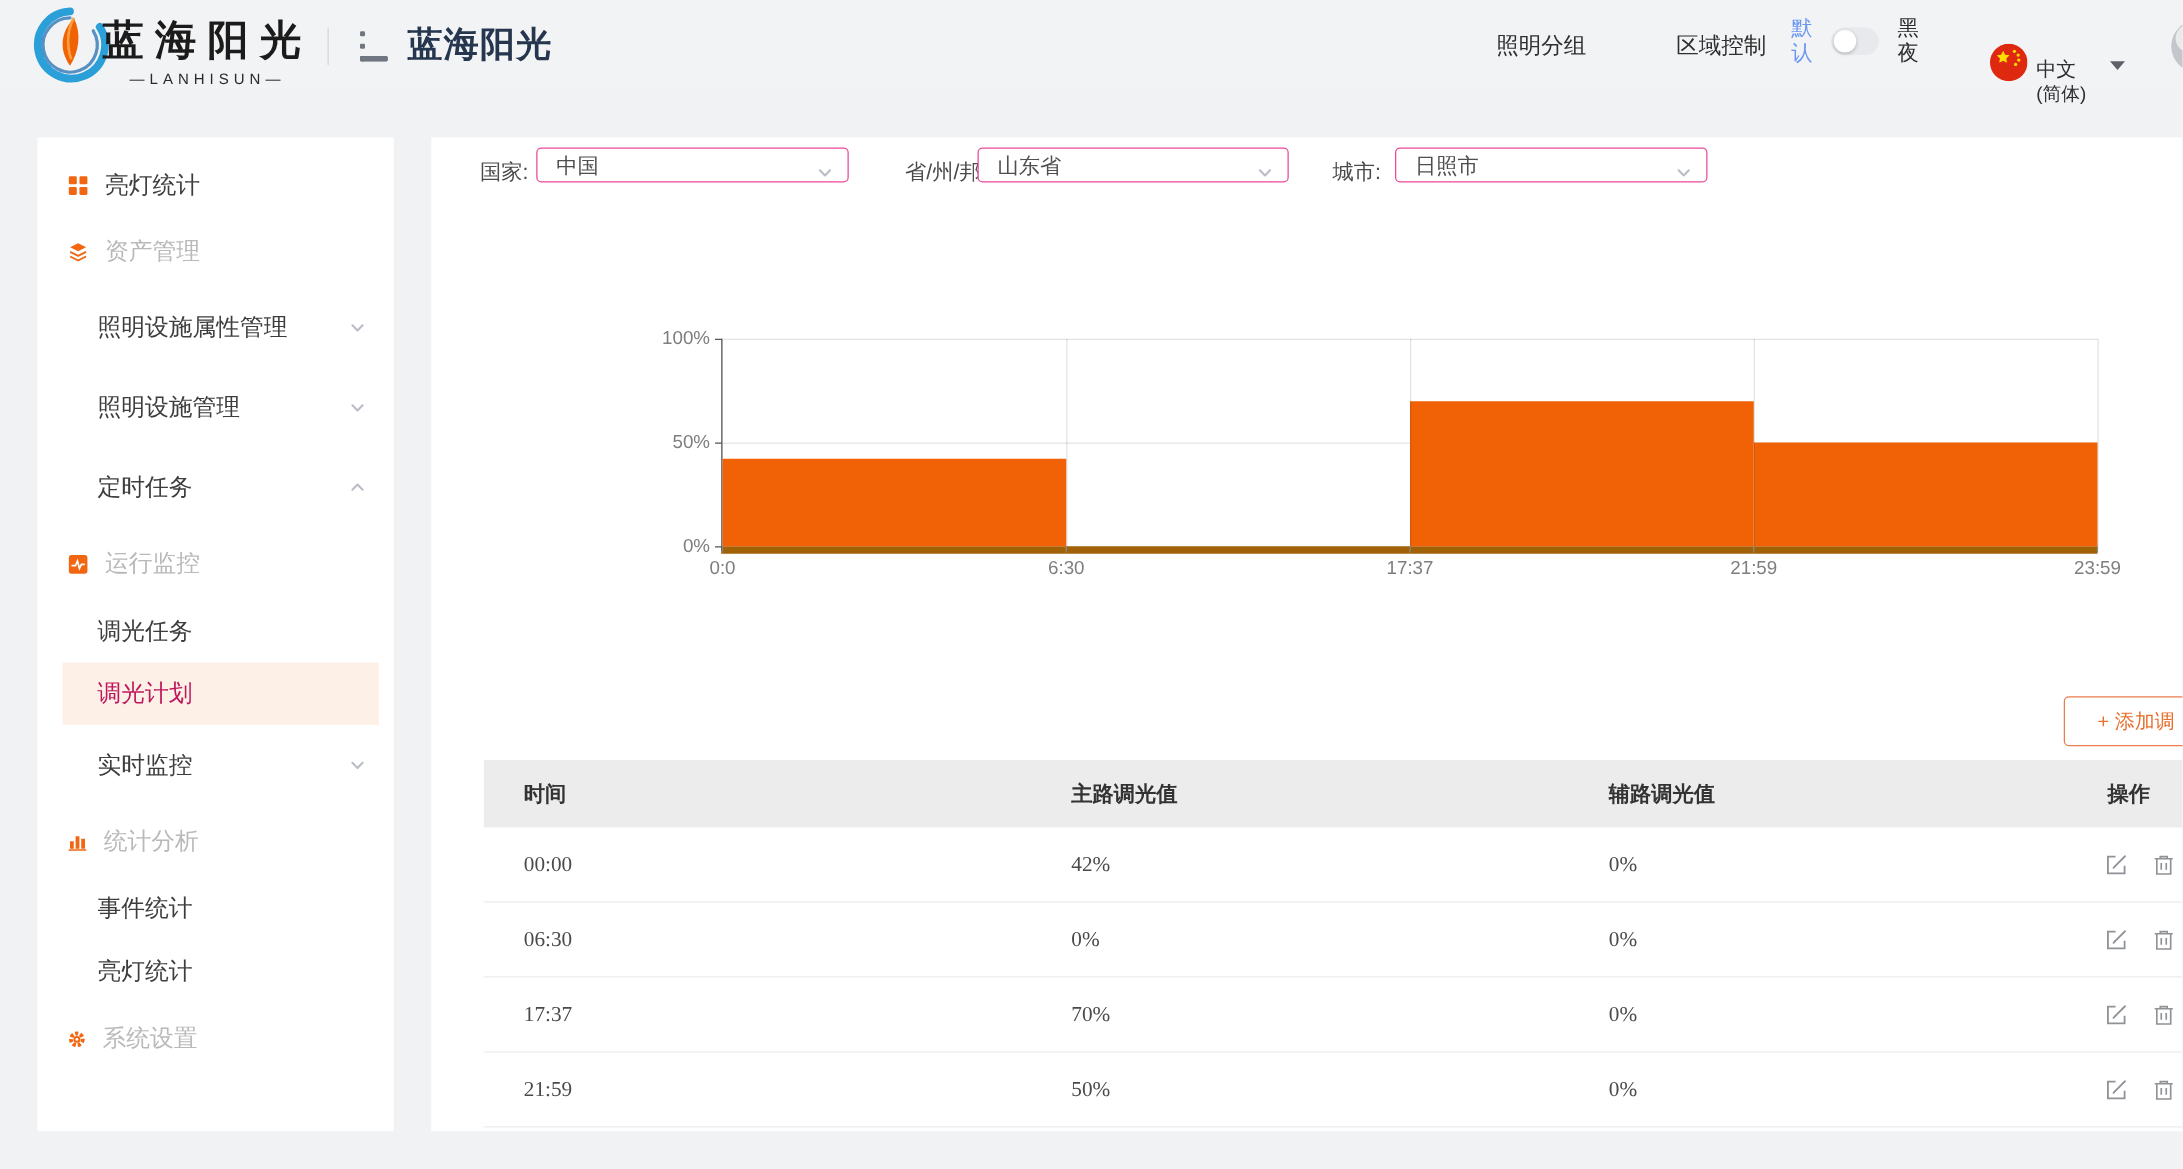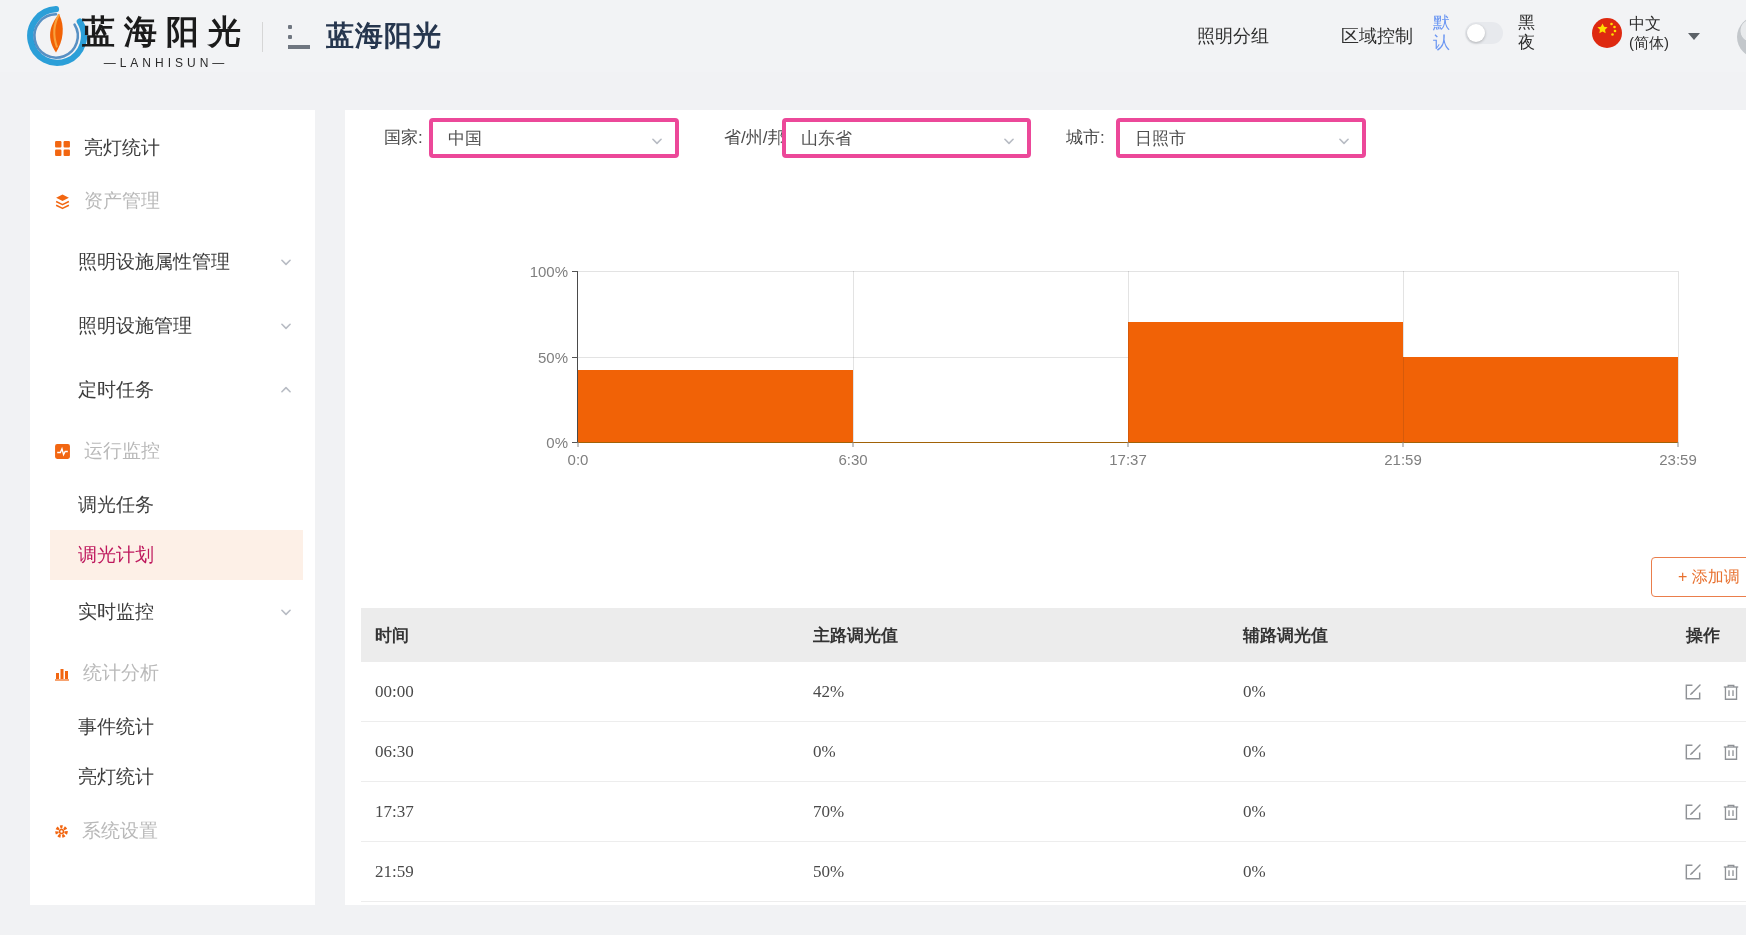--- a/index.html
+++ b/index.html
@@ -22,63 +22,63 @@
   .hdr-nav-a { position:absolute; left:1197px; top:24px; font-size:18px; color:#2f2f2f; cursor:pointer; }
   .hdr-nav-b { position:absolute; left:1341px; top:24px; font-size:18px; color:#2f2f2f; cursor:pointer; }
   .theme { position:absolute; left:1432px; top:13px; display:flex; align-items:center; gap:14px; }
   .vtxt { width:19px; font-size:17px; line-height:20px; word-break:break-all; text-align:center; }
   .t-default { color:#6b96f2; }
   .t-night { color:#2d2d2d; }
   .switch { position:relative; width:38px; height:22px; border-radius:11px; background:#e7e9ed; cursor:pointer; }
   .knob { position:absolute; left:2px; top:2px; width:18px; height:18px; border-radius:50%; background:#fff; box-shadow:0 1px 3px rgba(0,0,0,.25); }
   .lang { position:absolute; left:1592px; top:14px; display:flex; align-items:center; gap:7px; cursor:pointer; }
   .flag { width:30px; height:30px; }
-  .lang-txt { font-size:16px; color:#2d2d2d; line-height:19px; white-space:nowrap; }
+  .lang-txt { font-size:16px; color:#2d2d2d; line-height:19px; white-space:nowrap;margin-top:33px; }
   .lang-sub { font-size:15px; }
   .caret { width:0; height:0; border-left:6px solid transparent; border-right:6px solid transparent; border-top:7px solid #5c6167; margin-left:12px; margin-top:6px; }
   .avatar { position:absolute; left:1737px; top:16px; width:42px; height:42px; border-radius:50%;
             background:radial-gradient(circle at 35% 35%, #e8eaec 0 28%, #c3c7cb 30%); }
 
   
   .sidebar { position:absolute; left:30px; top:110px; width:285px; height:795px; background:#fff; padding-top:14px; }
   .sb-item { position:relative; display:flex; align-items:center; font-size:19px; color:#3d3d3d; cursor:pointer; padding-left:24px; }
   .sb-item .ic { display:flex; margin-right:13px; }
   .sb-item.top { height:48px; }
   .sb-item.section { height:58px; color:#b9b9b9; }
   .sb-item.sub { height:64px; padding-left:48px; }
   .sb-item.sub2 { height:50px; padding-left:48px; }
   .sb-item .chev { position:absolute; right:22px; display:flex; }
   .sb-item.active { background:#fdf0e7; color:#be185d; margin-left:20px; margin-right:12px; padding-left:28px; }
 
   
   .main { position:absolute; left:345px; top:110px; width:1401px; height:795px; background:#fff; }
   .flt-label { position:absolute; top:8px; height:40px; line-height:40px; font-size:17px; color:#4a4a4a; }
-  .sel { position:absolute; top:8px; height:40px; background:#fff; border:4px solid #ec4899; border-radius:4px;
+  .sel { position:absolute; top:8px; height:28px; background:#fff; border:1px solid #ec4899; border-radius:4px;
          display:flex; align-items:center; padding:0 34px 0 15px; font-size:17px; color:#4f4f4f; cursor:pointer; }
   .sel .chev { position:absolute; right:11px; top:12px; }
   .sel .chev svg, .sb-item .chev svg { display:block; }
 
   
   .chart { position:absolute; left:232px; top:161px; width:1101px; height:172px; }
-  .plot { position:absolute; inset:0; border-left:1px solid #4a4a4a; border-bottom:1px solid #a16207; }
+  .plot { position:absolute; inset:0; border-left:1px solid #4a4a4a; border-bottom:6px solid #a16207; }
   .hgrid { position:absolute; left:0; right:0; height:1px; background:#e3e3e3; z-index:1; }
   .vgrid { position:absolute; top:0; bottom:0; width:1px; background:rgba(40,40,40,.13); z-index:3; }
   .bar { position:absolute; bottom:0; z-index:2; }
   .ylab { position:absolute; right:calc(100% + 10px); transform:translateY(-50%); font-size:15px; color:#7f7f7f; white-space:nowrap; }
   .ytick { position:absolute; left:-6px; width:6px; height:1px; background:#555; }
   .xtick { position:absolute; top:100%; width:1px; height:5px; background:#8a8a8a; transform:translateX(-50%); }
   .xlab { position:absolute; top:calc(100% + 9px); transform:translateX(-50%); font-size:15px; color:#7f7f7f; white-space:nowrap; }
 
   .add-btn { position:absolute; left:1306px; top:447px; width:200px; height:40px; background:#fff;
              border:1px solid #ea7e4c; border-radius:4px; color:#e8702e; font-size:16px; text-align:left;
              padding-left:26px; cursor:pointer; font-family:inherit; white-space:nowrap; }
 
   
   .tbl { position:absolute; left:16px; top:498px; right:0; }
-  .trow { display:grid; grid-template-columns:438px 430px 1fr 150px; align-items:center; padding-left:14px; }
+  .trow { display:grid; grid-template-columns:438px 430px 1fr 150px; align-items:center; padding-left:32px;margin-left:26px; }
   .thead { height:54px; background:#ececec; font-weight:bold; font-size:17px; color:#333; }
   .thead .ops-h { justify-self:end; padding-right:26px; }
   .tr { height:60px; border-bottom:1px solid #ededed; font-family:"Liberation Serif","DejaVu Serif",serif; font-size:17px; color:#4a4a4a; }
   .ops { display:flex; justify-content:flex-end; align-items:center; gap:18px; padding-right:5px; }
   .ops .icbtn { display:flex; cursor:pointer; }
 </style>
 </head>
 <body>
 
 <div class="app">

